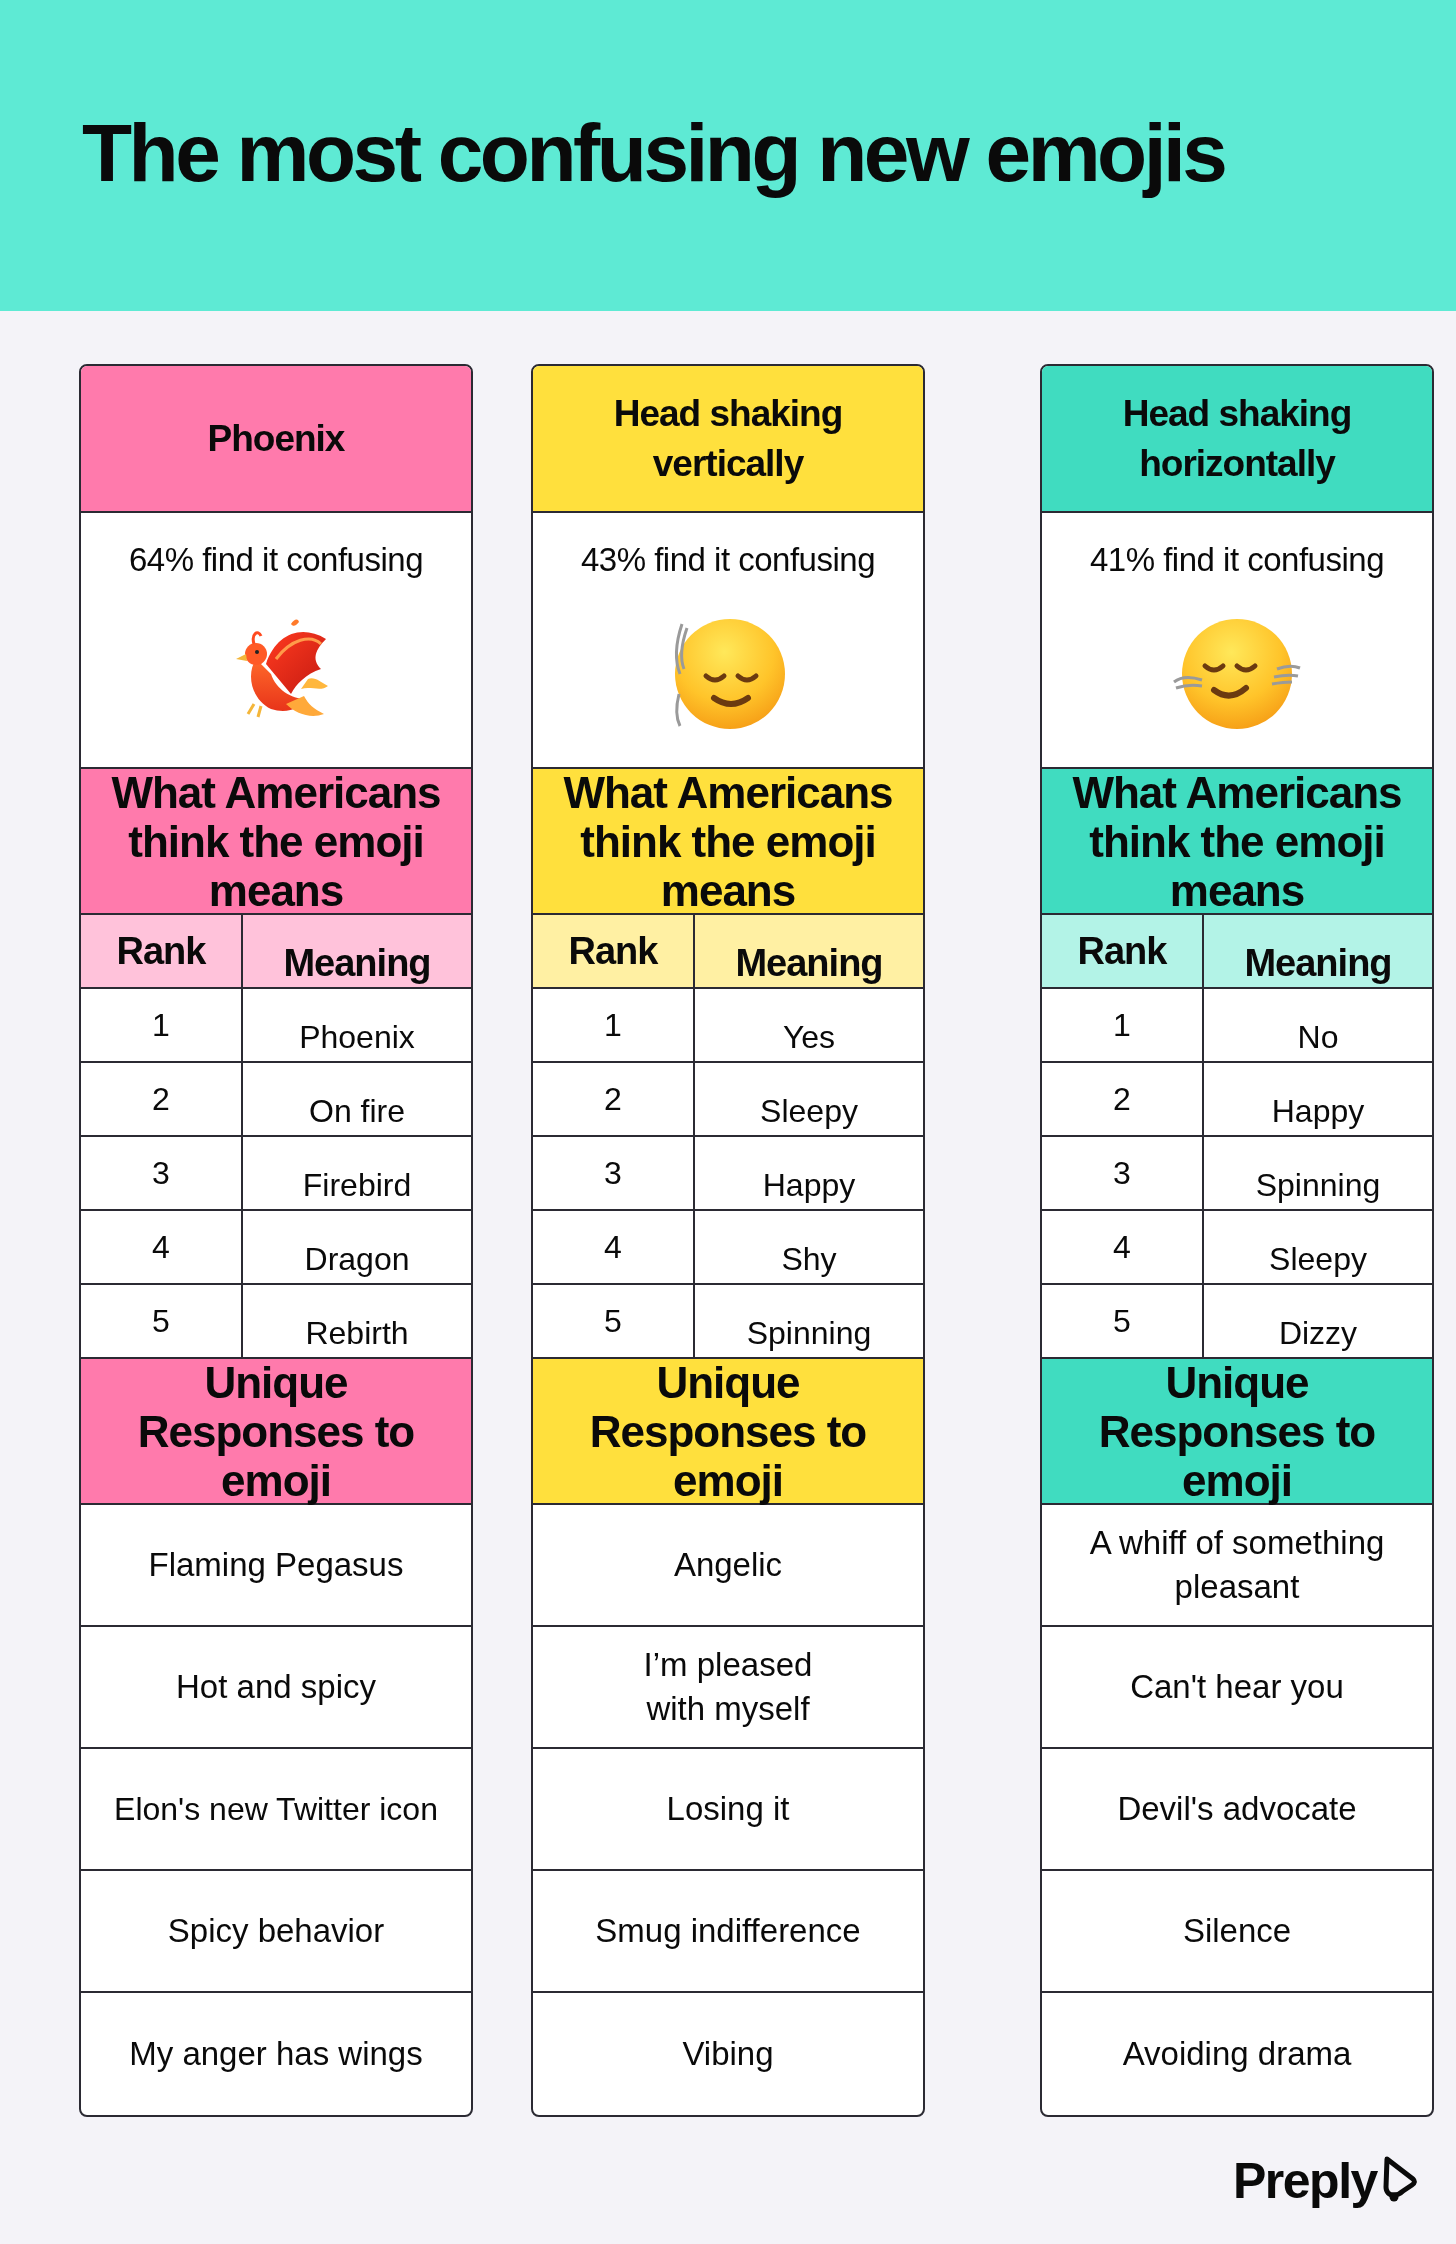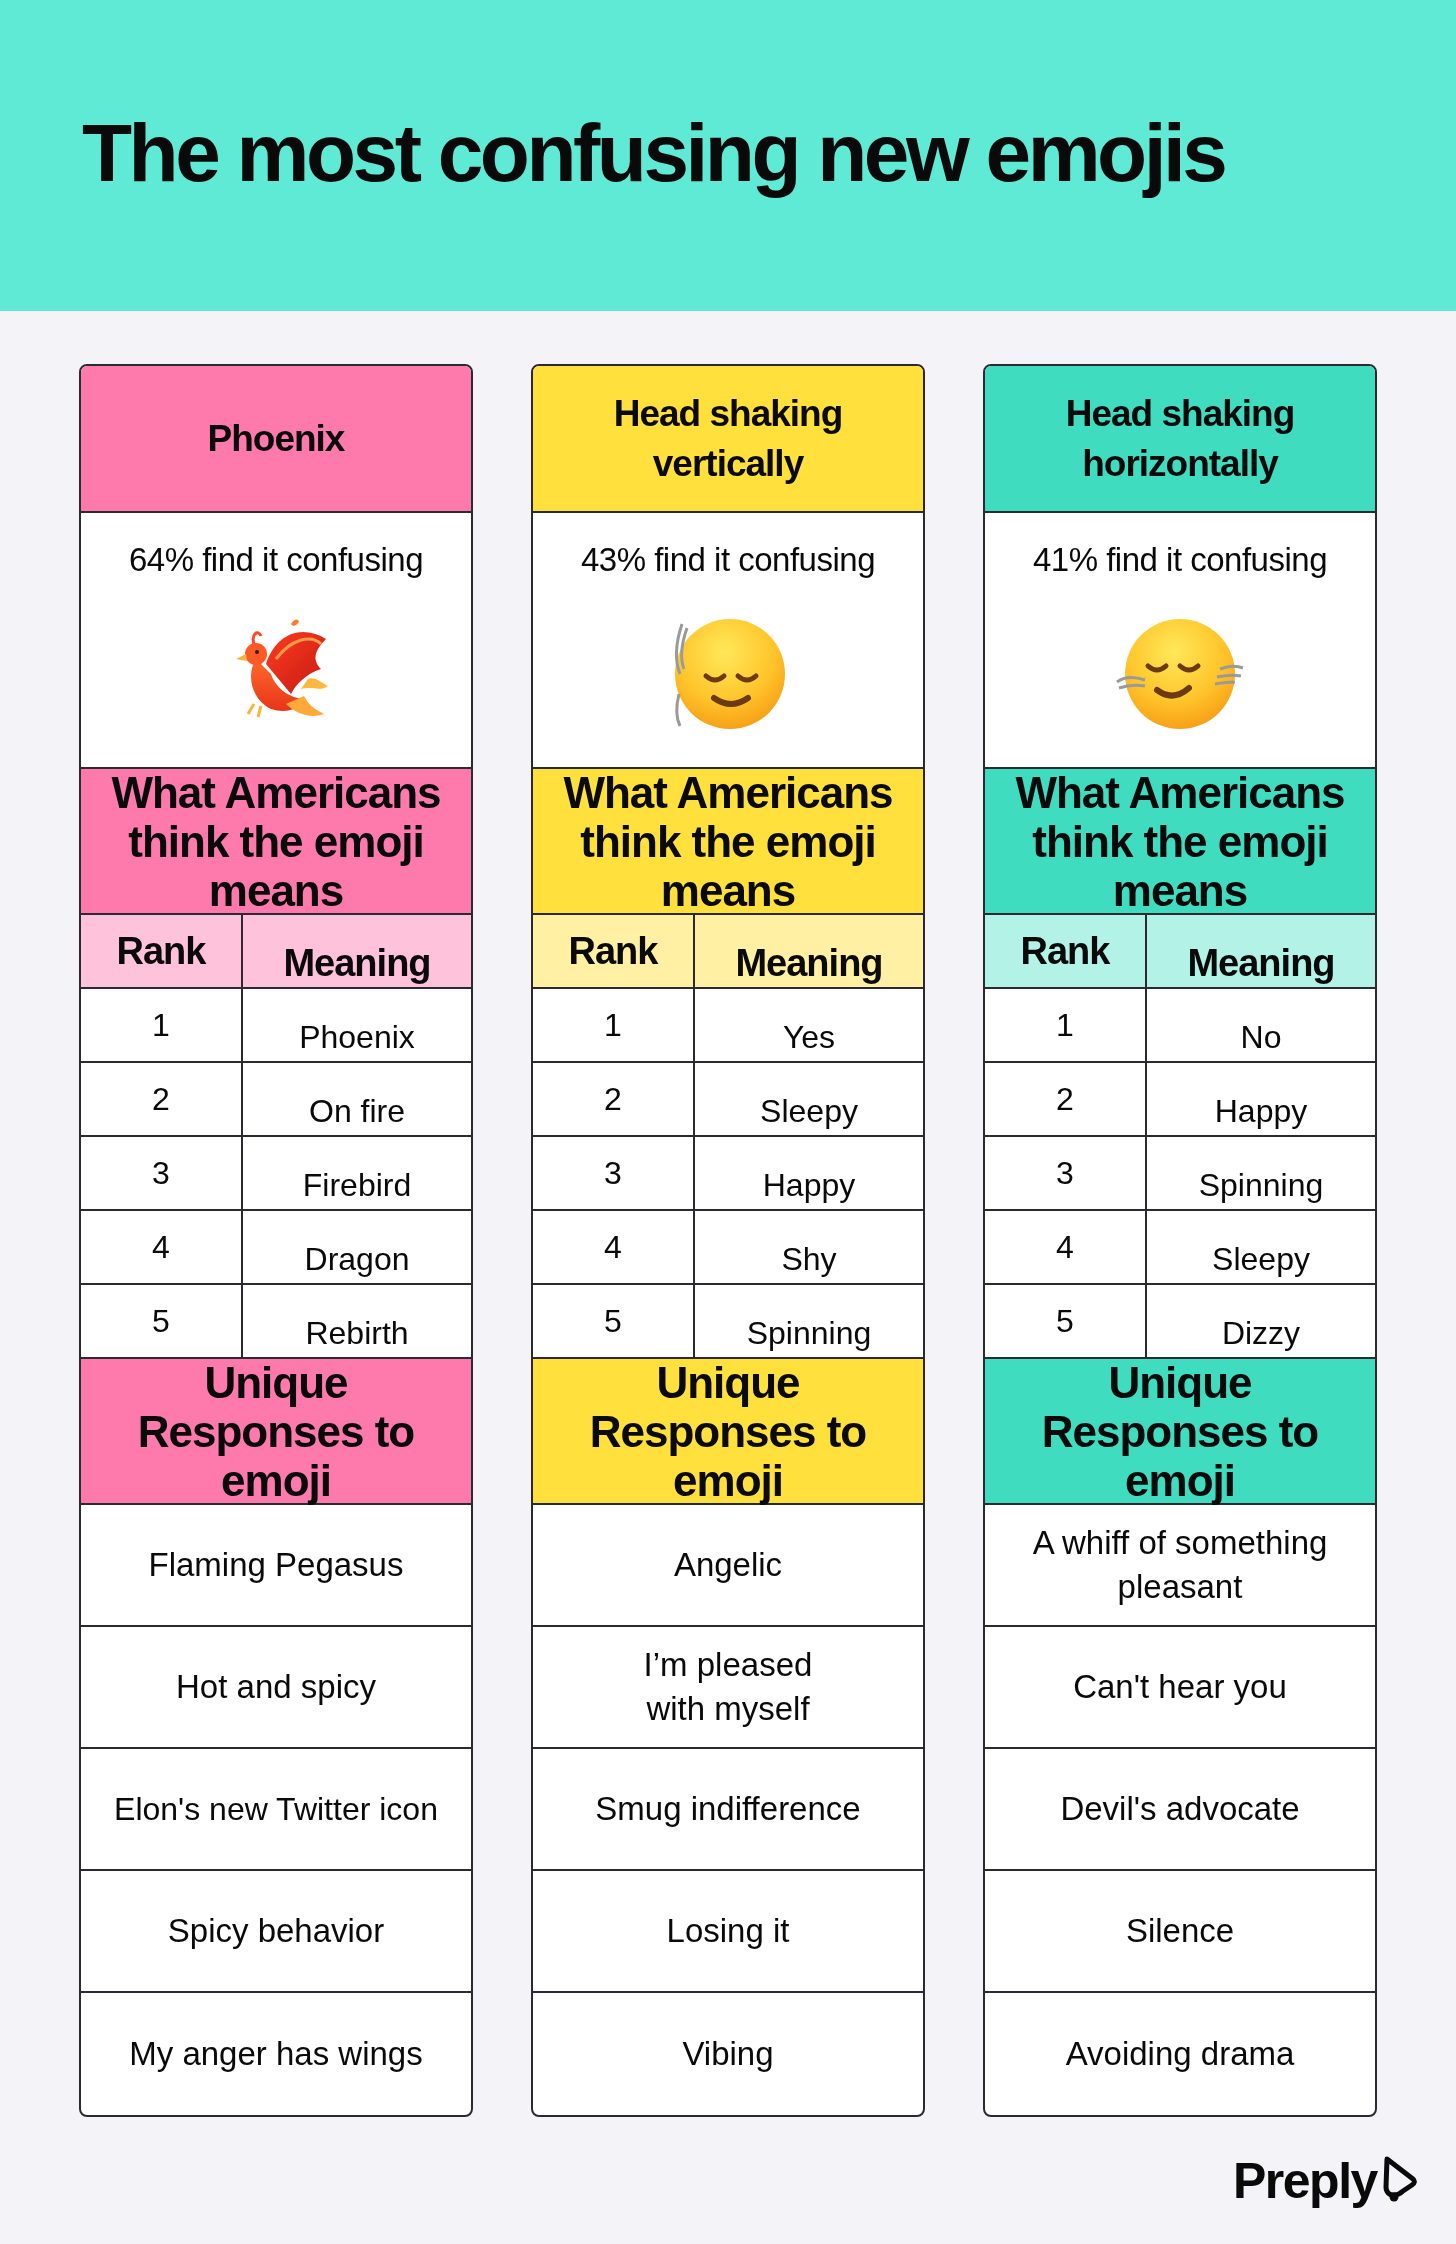--- a/index.html
+++ b/index.html
@@ -159,26 +159,26 @@
       <div class="c1">4</div>
       <div class="c2">Shy</div>
     </div>
   <div class="trow">
       <div class="c1">5</div>
       <div class="c2">Spinning</div>
     </div>
   <div class="cell h-sect" style="background:#FFE03D;">Unique Responses to emoji</div>
   <div class="cell resp">Angelic</div>
   <div class="cell resp" style="padding:0 80px;">I’m pleased with myself</div>
+  <div class="cell resp">Losing it</div>
   <div class="cell resp">Smug indifference</div>
-  <div class="cell resp">Losing it</div>
   <div class="cell resp">Vibing</div>
 </div>
 
-<div class="col" style="left:983px;">
+<div class="col" style="left:1040px;">
   <div class="cell h-title" style="background:#40DCC0;">Head shaking horizontally</div>
   <div class="cell h-conf">
     <div class="conf-text">41% find it confusing</div>
     <div class="emoji">
       <svg width="130" height="120" viewBox="0 0 130 120">
         <defs>
           <radialGradient id="fh" cx="0.45" cy="0.3" r="0.75">
               <stop offset="0" stop-color="#ffe85a"></stop>
               <stop offset="0.6" stop-color="#ffc42a"></stop>
               <stop offset="1" stop-color="#f59a14"></stop>

